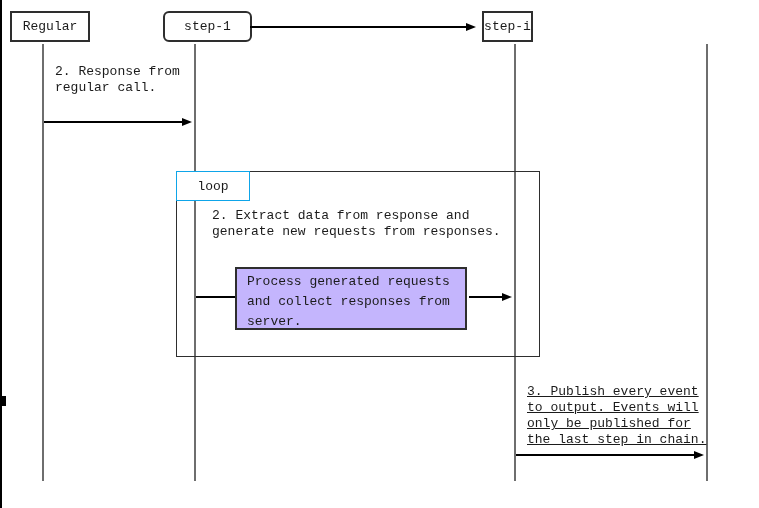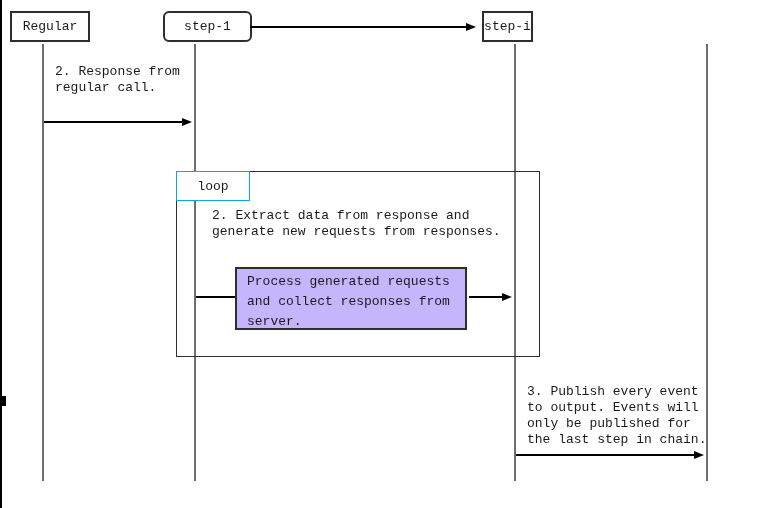--- a/index.html
+++ b/index.html
@@ -117,21 +117,21 @@
     white-space: pre-line;
   }
   
   .msg {
     position: absolute;
     line-height: 16px;
     white-space: pre-line;
   }
   .msg.m1 { left: 55px;  top: 64px; }
   .msg.m2 { left: 212px; top: 208px; }
-  .msg.m3 { left: 527px; top: 384px; }
+  .msg.m3 { left: 527px; top: 384px; text-decoration: underline; }
 </style>
 </head>
 <body>
 
 <div id="canvas">
 
   <div class="edge-line"></div>
   <div class="edge-notch"></div>
 
   <div class="actor regular">

